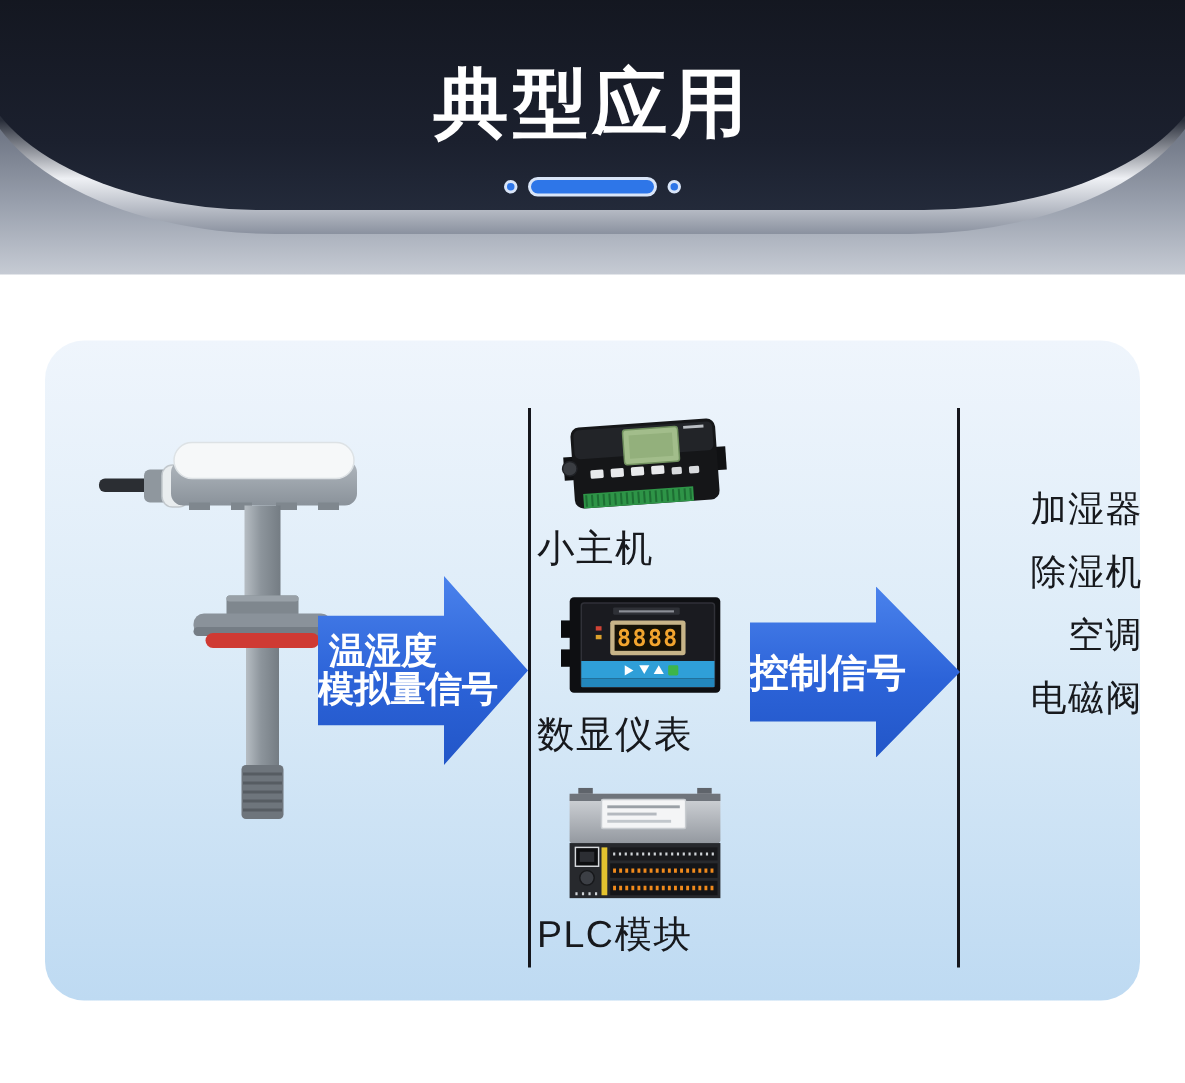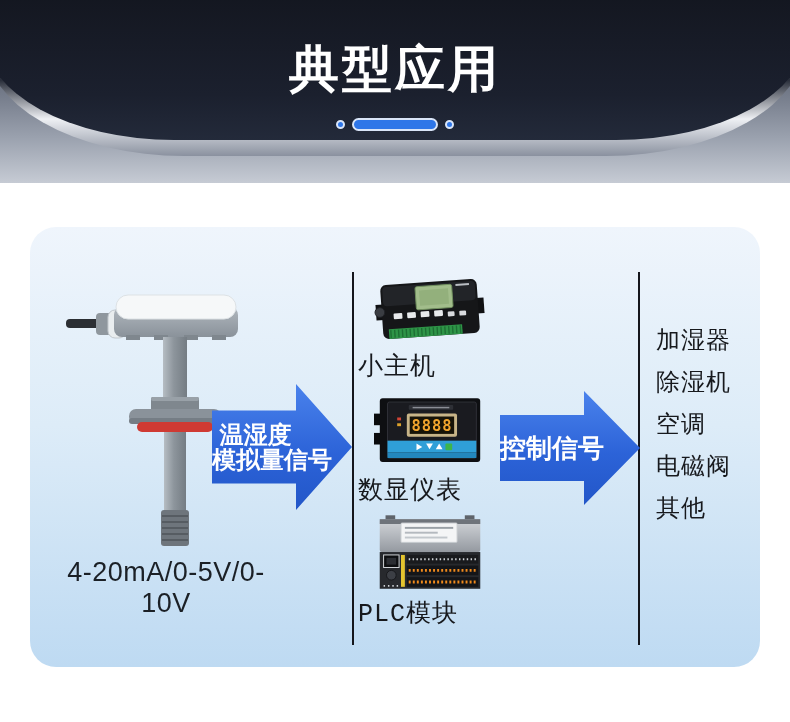--- a/index.html
+++ b/index.html
@@ -42,28 +42,28 @@
            background:linear-gradient(180deg,#4a82ec 0%,#2c63d8 55%,#2256c8 100%);
            clip-path:polygon(0 21%,60% 21%,60% 0,100% 50%,60% 100%,60% 79%,0 79%); }
   .arrow1 { left:182px; top:157px; width:140px; height:126px; }
   .arrow2 { left:470px; top:164px; width:140px; height:114px; }
   .arrow-text { width:62%; text-align:center; color:#ffffff; font-weight:bold;
                 font-size:24px; line-height:25px; white-space:nowrap; overflow:visible; }
   .arrow2 .arrow-text { font-size:26px; }
 
   
   .device { position:absolute; left:328px; width:144px; text-align:left; }
-  .device1 { top:45px; } .device2 { top:165px; } .device3 { top:286px;font-family:Liberation Mono, monospace; }
+  .device1 { top:45px; } .device2 { top:165px; } .device3 { top:296px; }
   .device svg { display:block; margin:0 auto; }
   .device-label { margin-top:3px; font-size:25px; color:#17191d; letter-spacing:1px; }
 
   
   .outputs { position:absolute; left:608px; top:92px; width:124px;
              display:flex; flex-direction:column; }
-  .output-item { text-align:left; font-size:24px; line-height:42px; color:#17191d;
+  .output-item { text-align:right; font-size:24px; line-height:42px; color:#17191d;
                  font-weight:500; letter-spacing:1px;padding-left:18px; }
 </style>
 </head>
 <body>
 
 <div class="page">
 
   <div class="banner">
     <div class="banner-lip"></div>
     <div class="banner-dark"></div>
@@ -102,21 +102,20 @@
         <rect x="111" y="44" width="24" height="64" fill="url(#poleG)"></rect>
         <rect x="99" y="104" width="48" height="16" rx="2" fill="#7f878e"></rect>
         <rect x="99" y="104" width="48" height="4" rx="2" fill="#99a1a8"></rect>
         <rect x="77" y="116" width="92" height="15" rx="7" fill="#8a929a"></rect>
         <rect x="77" y="125" width="92" height="6" rx="3" fill="#757d85"></rect>
         <rect x="85" y="129" width="76" height="10" rx="5" fill="#cf3a33"></rect>
         <rect x="112" y="139" width="22" height="78" fill="url(#poleG)"></rect>
         <rect x="109" y="217" width="28" height="36" rx="3" fill="#6e757c"></rect>
         <path d="M110 223 H136 M110 229 H136 M110 235 H136 M110 241 H136 M110 247 H136" stroke="#565c62" stroke-width="2"></path>
       </svg>
-      <div class="sensor-label">4-20mA/0-5V/0-10V</div>
 
       <div class="arrow arrow1">
         <div class="arrow-text">
           <div>温湿度</div>
           <div>模拟量信号</div>
         </div>
       </div>
 
       <div class="vline vline1"></div>
       <div class="vline vline2"></div>
@@ -204,18 +203,17 @@
         <div class="arrow-text">
           <div>控制信号</div>
         </div>
       </div>
 
       <div class="outputs">
         <div class="output-item">加湿器</div>
         <div class="output-item">除湿机</div>
         <div class="output-item">空调</div>
         <div class="output-item">电磁阀</div>
-        <div class="output-item">其他</div>
       </div>
 
     </div>
   </div>
 </div>
 
 </body></html>

